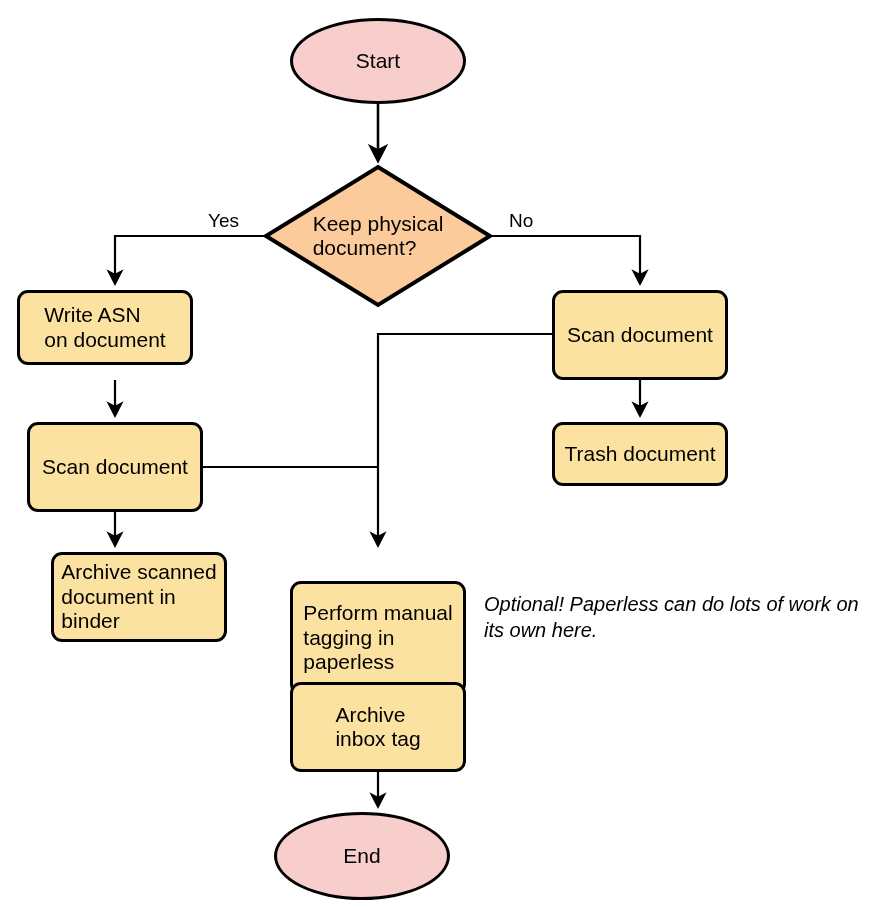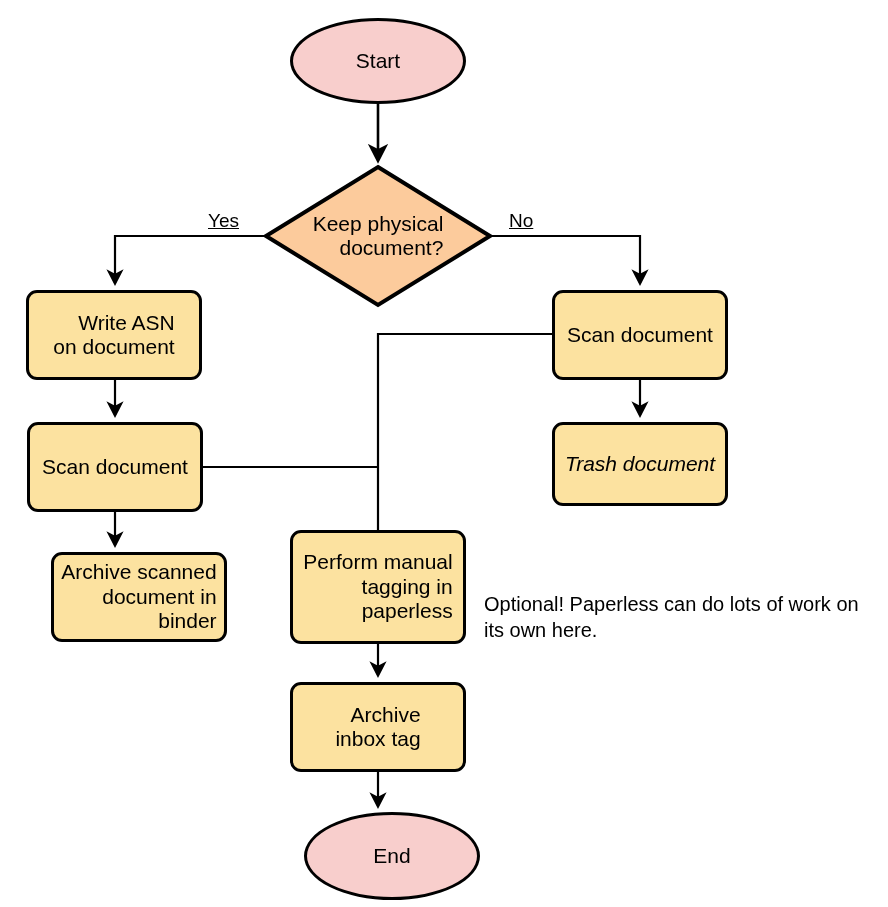--- a/index.html
+++ b/index.html
@@ -25,21 +25,21 @@
     top: 0;
     width: 888px;
     height: 907px;
   }
   .node {
     position: absolute;
     box-sizing: border-box;
     display: flex;
     align-items: center;
     justify-content: center;
-    text-align: right;
+    text-align: left;
     line-height: 1.16;
     white-space: pre-line;
     z-index: 2;
   }
   .node-process {
     border: 3px solid #000000;
     border-radius: 11px;
     background: #fce2a0;
     font-size: 21px;
   }
@@ -57,24 +57,24 @@
   .decision-label {
     position: relative;
     z-index: 2;
   }
   .edge-label {
     position: absolute;
     font-size: 19px;
     color: #000000;
     z-index: 3;
     white-space: nowrap;
-    text-decoration: underline;
   }
   .annotation {
     position: absolute;
+    font-style: italic;
     font-size: 20px;
     line-height: 1.3;
     color: #000000;
     z-index: 3;
   }
 </style>
 </head>
 <body>
 
 <div id="flowchart-canvas">
@@ -114,53 +114,53 @@
   </div>
 
   <div class="node node-decision" style="left:266px; top:167px; width:224px; height:138px;">
     <span class="decision-label">Keep physical
 document?</span>
   </div>
 
   <div class="edge-label" style="left:208px; top:210px;">Yes</div>
   <div class="edge-label" style="left:509px; top:210px;text-align:right;">No</div>
 
-  <div class="node node-process" style="left:26px; top:290px; width:176px; height:90px;">
+  <div class="node node-process" style="left:17px; top:290px; width:176px; height:75px;">
     <span>Write ASN
 on document</span>
   </div>
 
   <div class="node node-process" style="left:27px; top:422px; width:176px; height:90px;">
     <span>Scan document</span>
   </div>
 
   <div class="node node-process" style="left:27px; top:552px; width:176px; height:90px;margin-left:24px;">
     <span>Archive scanned
 document in
 binder</span>
   </div>
 
   <div class="node node-process" style="left:552px; top:290px; width:176px; height:90px;">
     <span>Scan document</span>
   </div>
 
-  <div class="node node-process" style="left:552px; top:422px; width:176px; height:84px;font-style:italic;">
+  <div class="node node-process" style="left:552px; top:422px; width:176px; height:64px;">
     <span>Trash document</span>
   </div>
 
-  <div class="node node-process" style="left:290px; top:530px; width:176px; height:114px;">
+  <div class="node node-process" style="left:290px; top:581px; width:176px; height:114px;">
     <span>Perform manual
 tagging in
 paperless</span>
   </div>
 
   <div class="node node-process" style="left:290px; top:682px; width:176px; height:90px;">
     <span>Archive
 inbox tag</span>
   </div>
 
-  <div class="node node-terminal" style="left:304px; top:812px; width:176px; height:88px;">
+  <div class="node node-terminal" style="left:274px; top:812px; width:176px; height:88px;">
     <span>End</span>
   </div>
 
   <div class="annotation" style="left:484px; top:591px; width:400px;">Optional! Paperless can do lots of work on its own here.</div>
 
 </div>
 
 </body></html>

